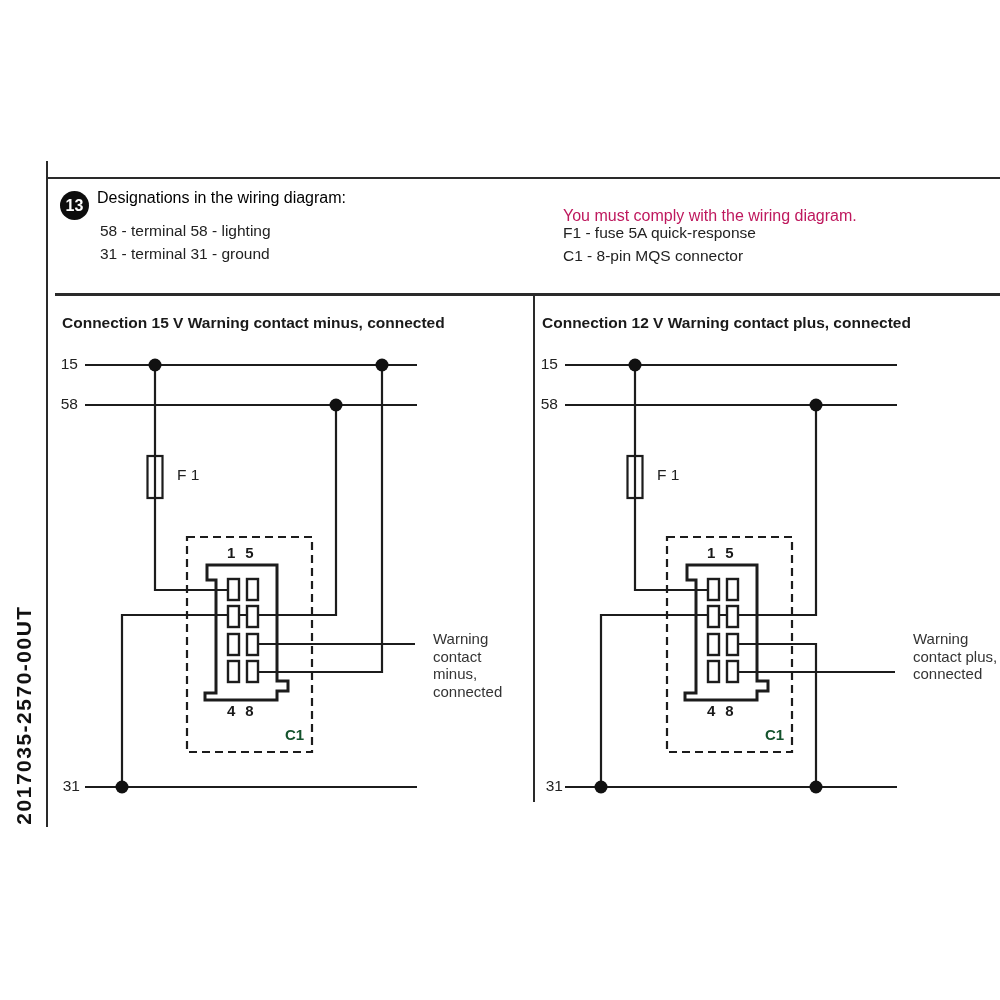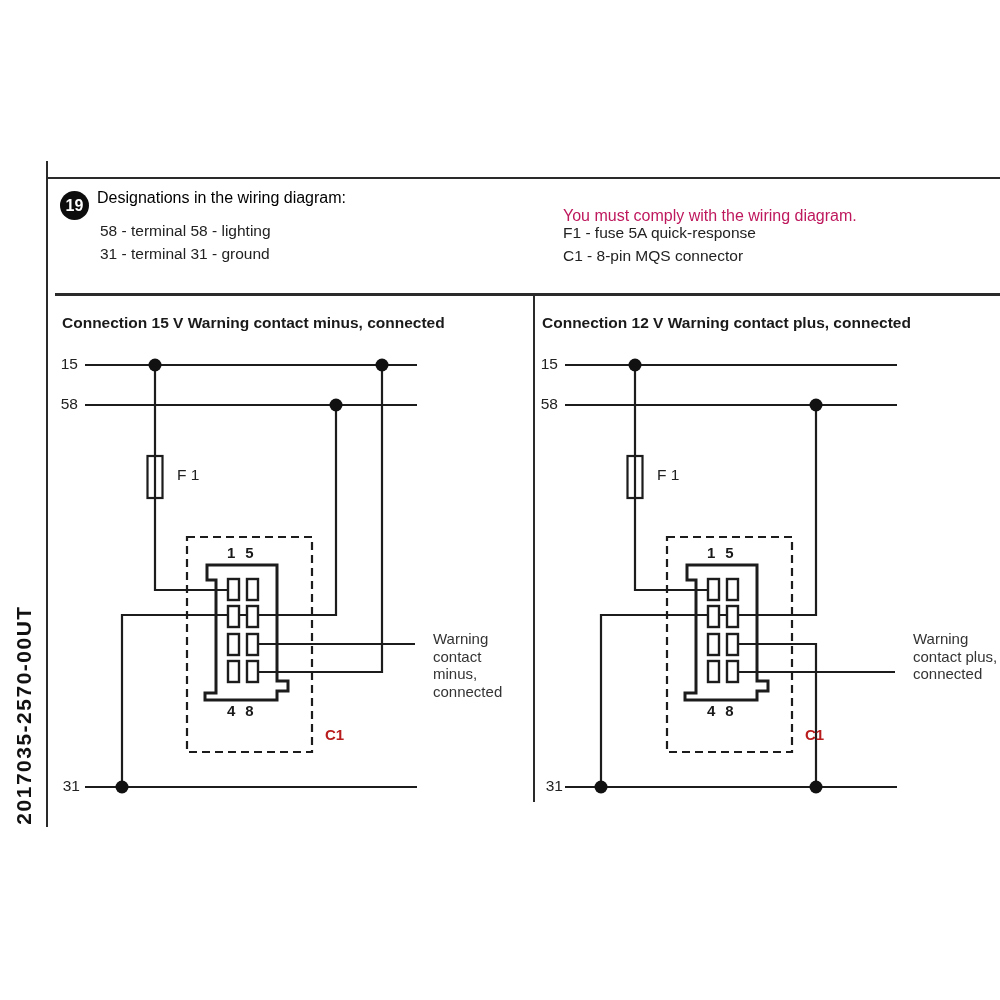--- a/index.html
+++ b/index.html
@@ -40,41 +40,41 @@
   #bl15a{left:52px;top:355px;} #bl58a{left:52px;top:395px;} #bl31a{left:54px;top:777px;}
   #bl15b{left:532px;top:355px;} #bl58b{left:532px;top:395px;} #bl31b{left:537px;top:777px;}
 
   .fuse-label{position:absolute;font-size:15.5px;color:#222;white-space:nowrap;}
   #f1a{left:177px;top:466px;} #f1b{left:657px;top:466px;}
 
   .pin-labels{position:absolute;display:flex;gap:10px;font-weight:bold;font-size:15px;color:#1a1a1a;}
   #tpa{left:227px;top:544px;} #bpa{left:227px;top:702px;}
   #tpb{left:707px;top:544px;} #bpb{left:707px;top:702px;}
 
-  .conn-label{position:absolute;font-weight:bold;font-size:15px;color:#b91c1c;margin-left:40px;}
+  .conn-label{position:absolute;font-weight:bold;font-size:15px;color:#14532d;}
   #c1a{left:285px;top:726px;} #c1b{left:765px;top:726px;}
 
   .warn-label{position:absolute;font-size:15px;line-height:17.5px;color:#333;width:88px;}
   #warna{left:433px;top:630px;} #warnb{left:913px;top:630px;}
 
   #linework{position:absolute;left:0;top:0;width:1000px;height:1000px;}
 </style>
 </head>
 <body>
 
 <div>
 
   <div class="rule" id="left-border"></div>
   <div class="rule" id="top-border"></div>
   <div class="rule" id="separator"></div>
   <div class="rule" id="divider"></div>
 
   <div class="abs" id="doc-number">2017035-2570-00UT</div>
 
-  <div class="abs" id="note-badge">19</div>
+  <div class="abs" id="note-badge">13</div>
   <div class="abs" id="designations-title">Designations in the wiring diagram:</div>
   <div class="abs" id="designations-list">
     <div>58 - terminal 58 - lighting</div>
     <div>31 - terminal 31 - ground</div>
   </div>
   <div class="abs" id="comply-title">You must comply with the wiring diagram.</div>
   <div class="abs" id="components-list">
     <div>F1 - fuse 5A quick-response</div>
     <div>C1 - 8-pin MQS connector</div>
   </div>

